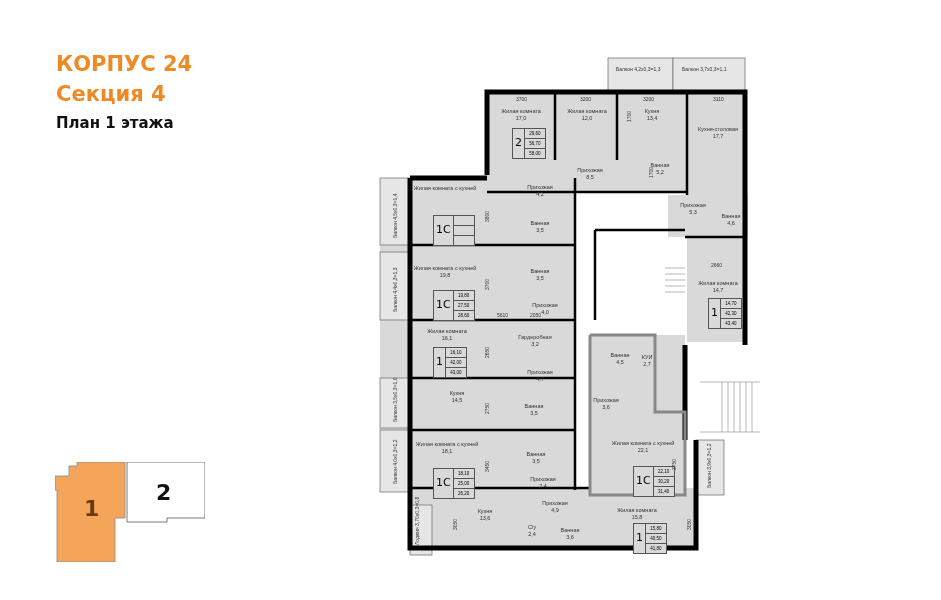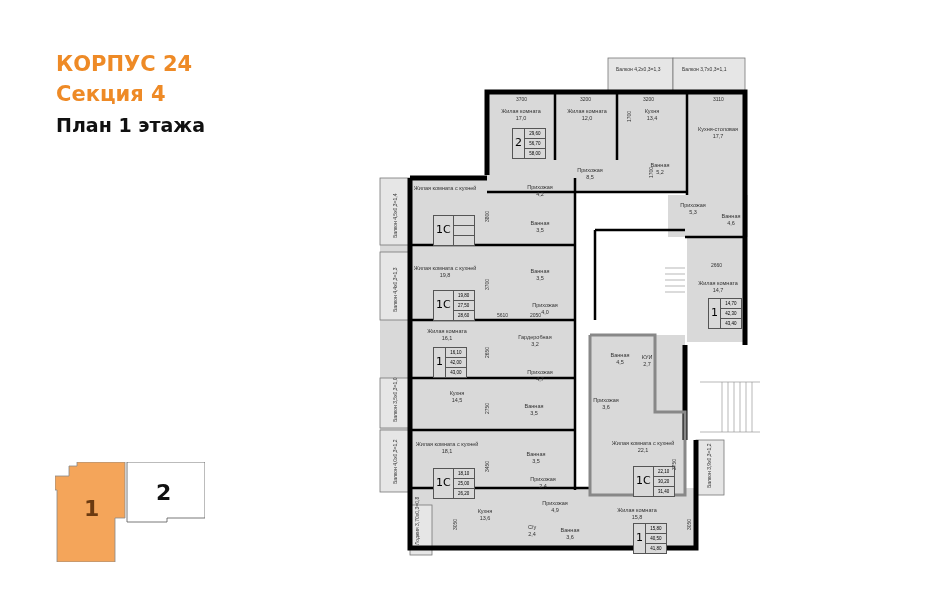--- a/index.html
+++ b/index.html
@@ -1,20 +1,20 @@
 <!DOCTYPE html>
 <html><head>
 <meta charset="utf-8">
 <style>
   html, body { margin:0; padding:0; background:#ffffff; }
   body { width:941px; height:600px; position:relative; overflow:hidden; font-family:"Liberation Sans", sans-serif; }
   .title { position:absolute; left:56px; color:#ee8a26; font-weight:bold; font-family:"DejaVu Sans", sans-serif;text-align:right; }
   .t1 { top:52px; font-size:21px; }
   .t2 { top:82px; font-size:21px; }
-  .t3 { position:absolute; left:56px; top:114px; font-size:19px; font-weight:bold; color:#111; font-family:"DejaVu Sans", sans-serif; }
+  .t3 { position:absolute; left:56px; top:114px; font-size:15px; font-weight:bold; color:#111; font-family:"DejaVu Sans", sans-serif; }
   .keyplan { position:absolute; left:55px; top:462px; width:150px; height:100px; }
   .keynum { position:absolute; font-size:22px; font-weight:bold; font-family:"DejaVu Sans", sans-serif; }
   .plan { position:absolute; left:0; top:0; width:941px; height:600px; }
   .lbl { position:absolute; font-size:5.5px; color:#333; text-align:center; line-height:7px; white-space:nowrap; transform:translateX(-50%); }
   .dim { position:absolute; font-size:5px; color:#333; white-space:nowrap; }
   .vlbl { position:absolute; font-size:5px; color:#333; white-space:nowrap; transform:rotate(-90deg); transform-origin:left top; }
   .badge { position:absolute; display:flex; border:1px solid #555; background:#d9d9d9; }
   .badge .bt { font-size:11px; padding:0 2px; line-height:27px; border-right:1px solid #555; font-family:"DejaVu Sans", sans-serif; }
   .badge .bv { display:flex; flex-direction:column; }
   .badge .bv span { font-size:4.5px; width:20px; height:9px; line-height:9px; text-align:center; border-bottom:1px solid #555; }

